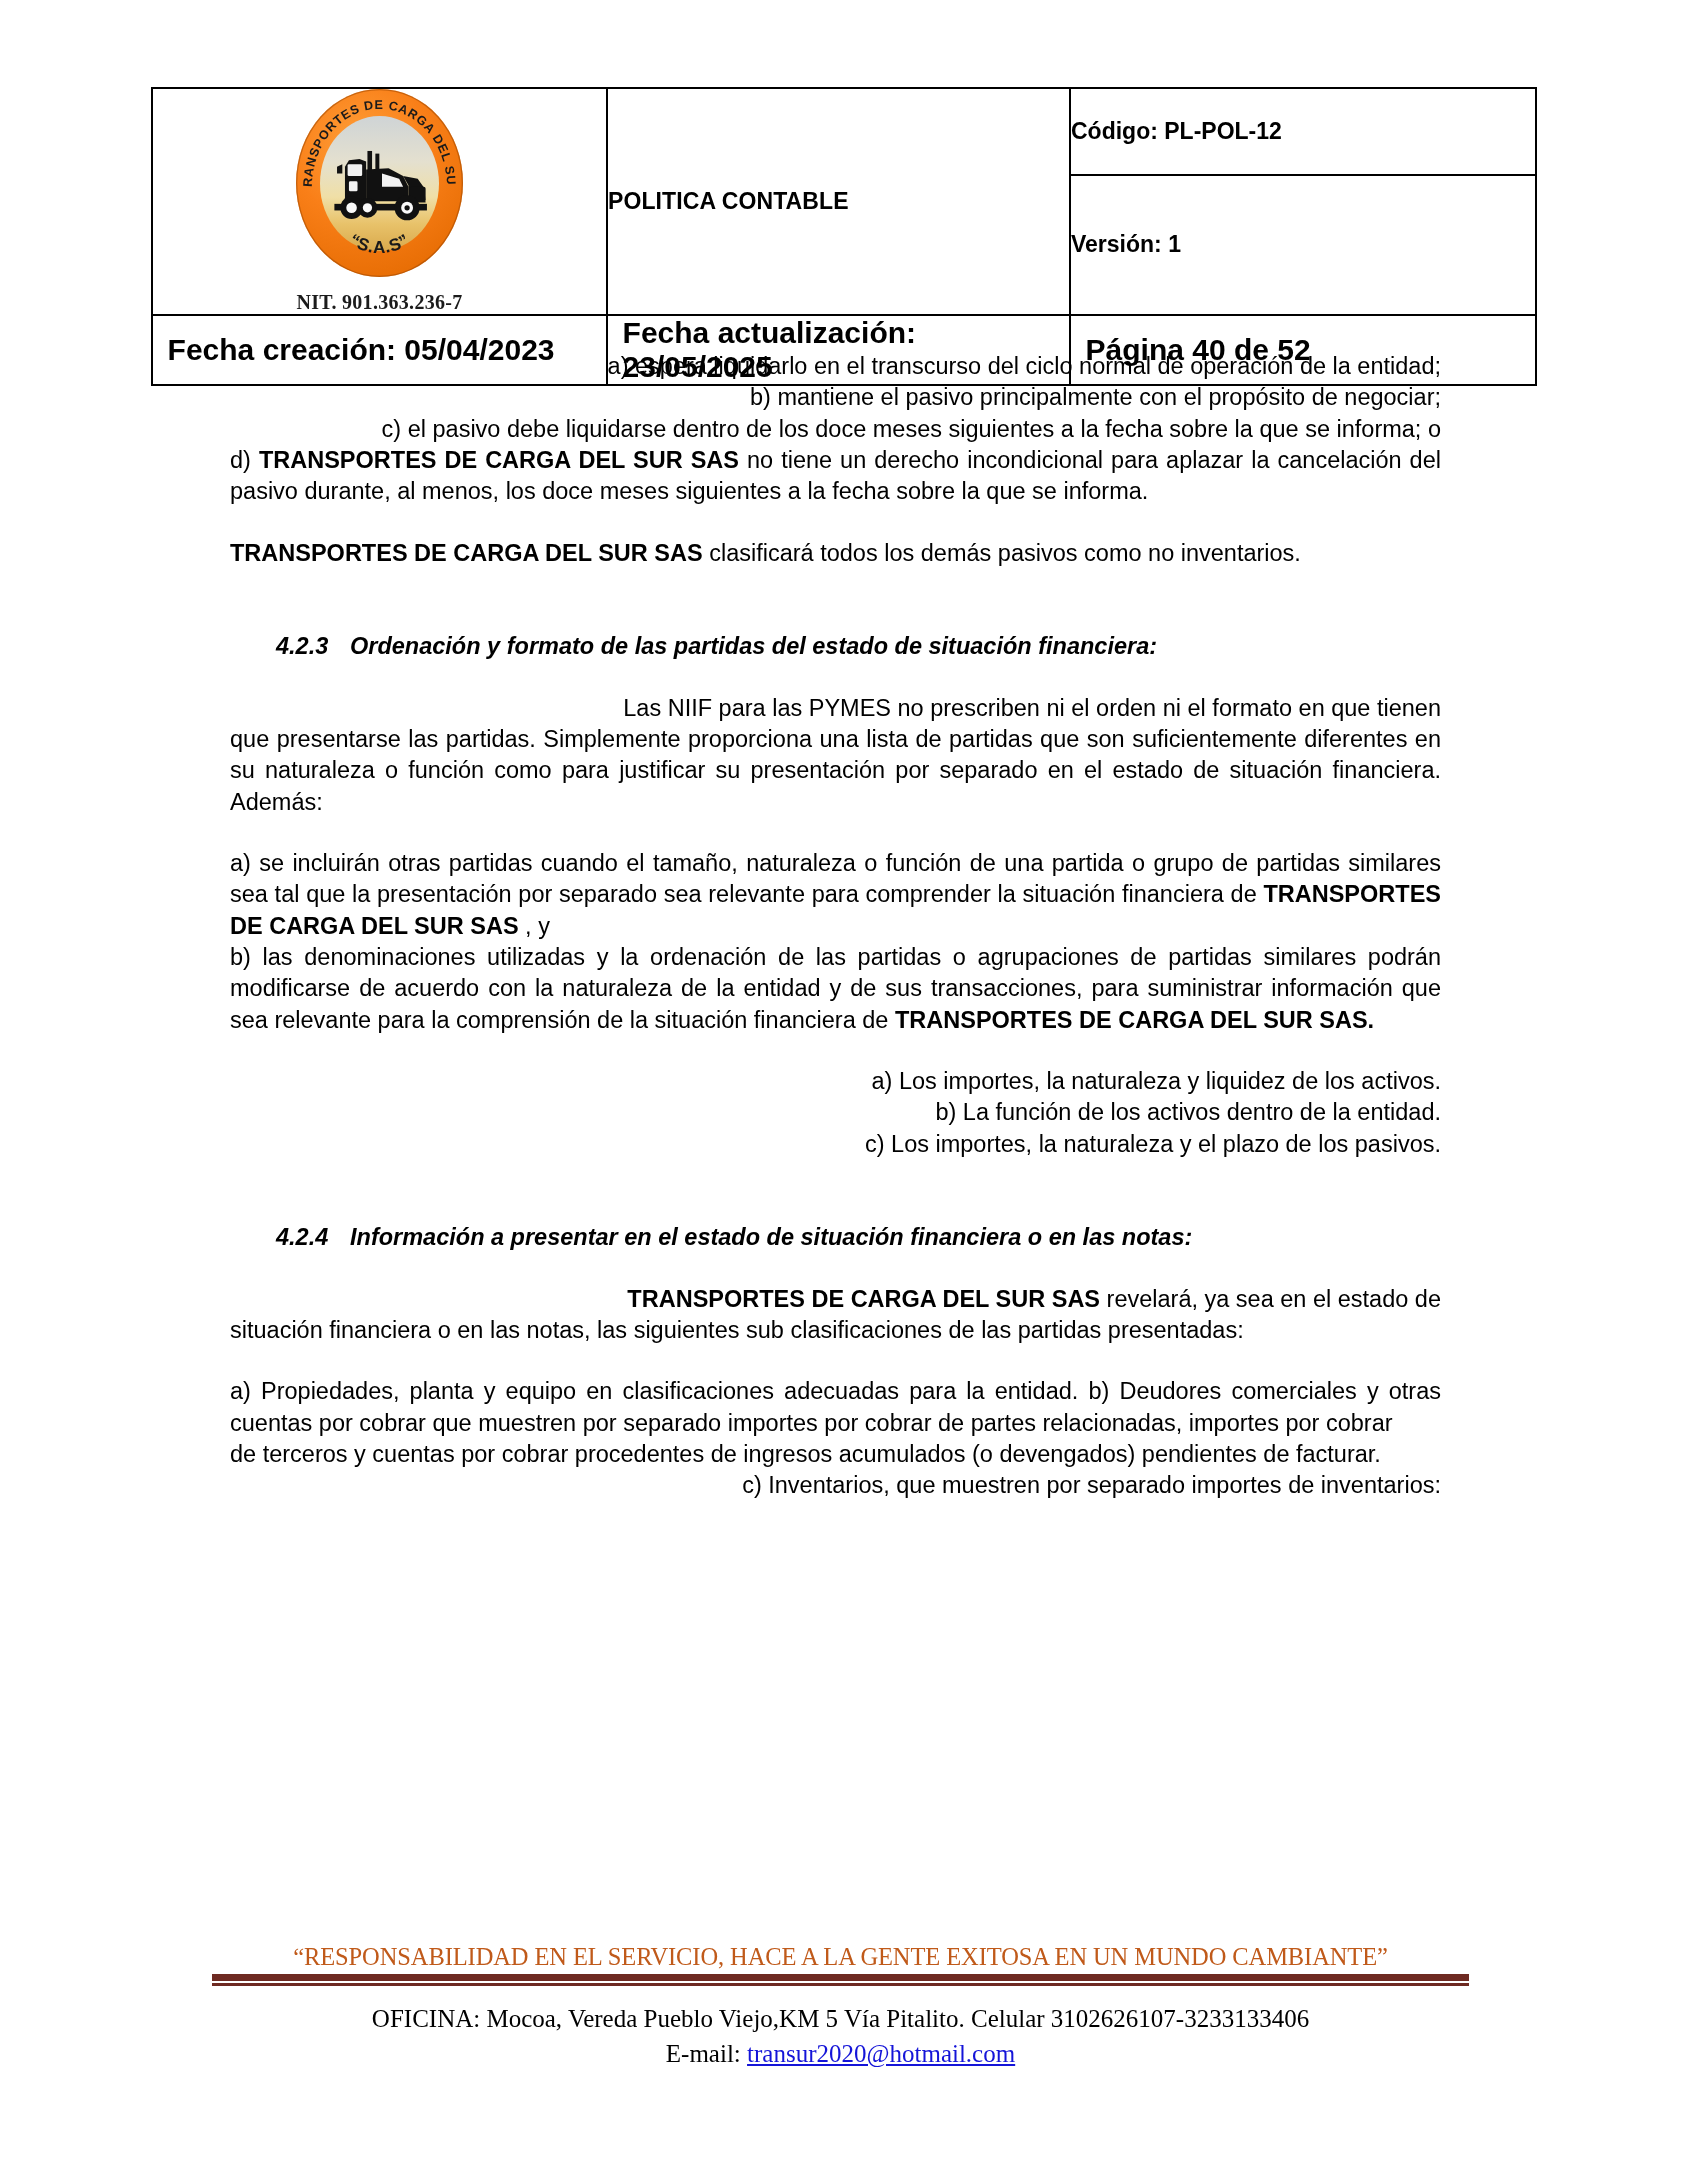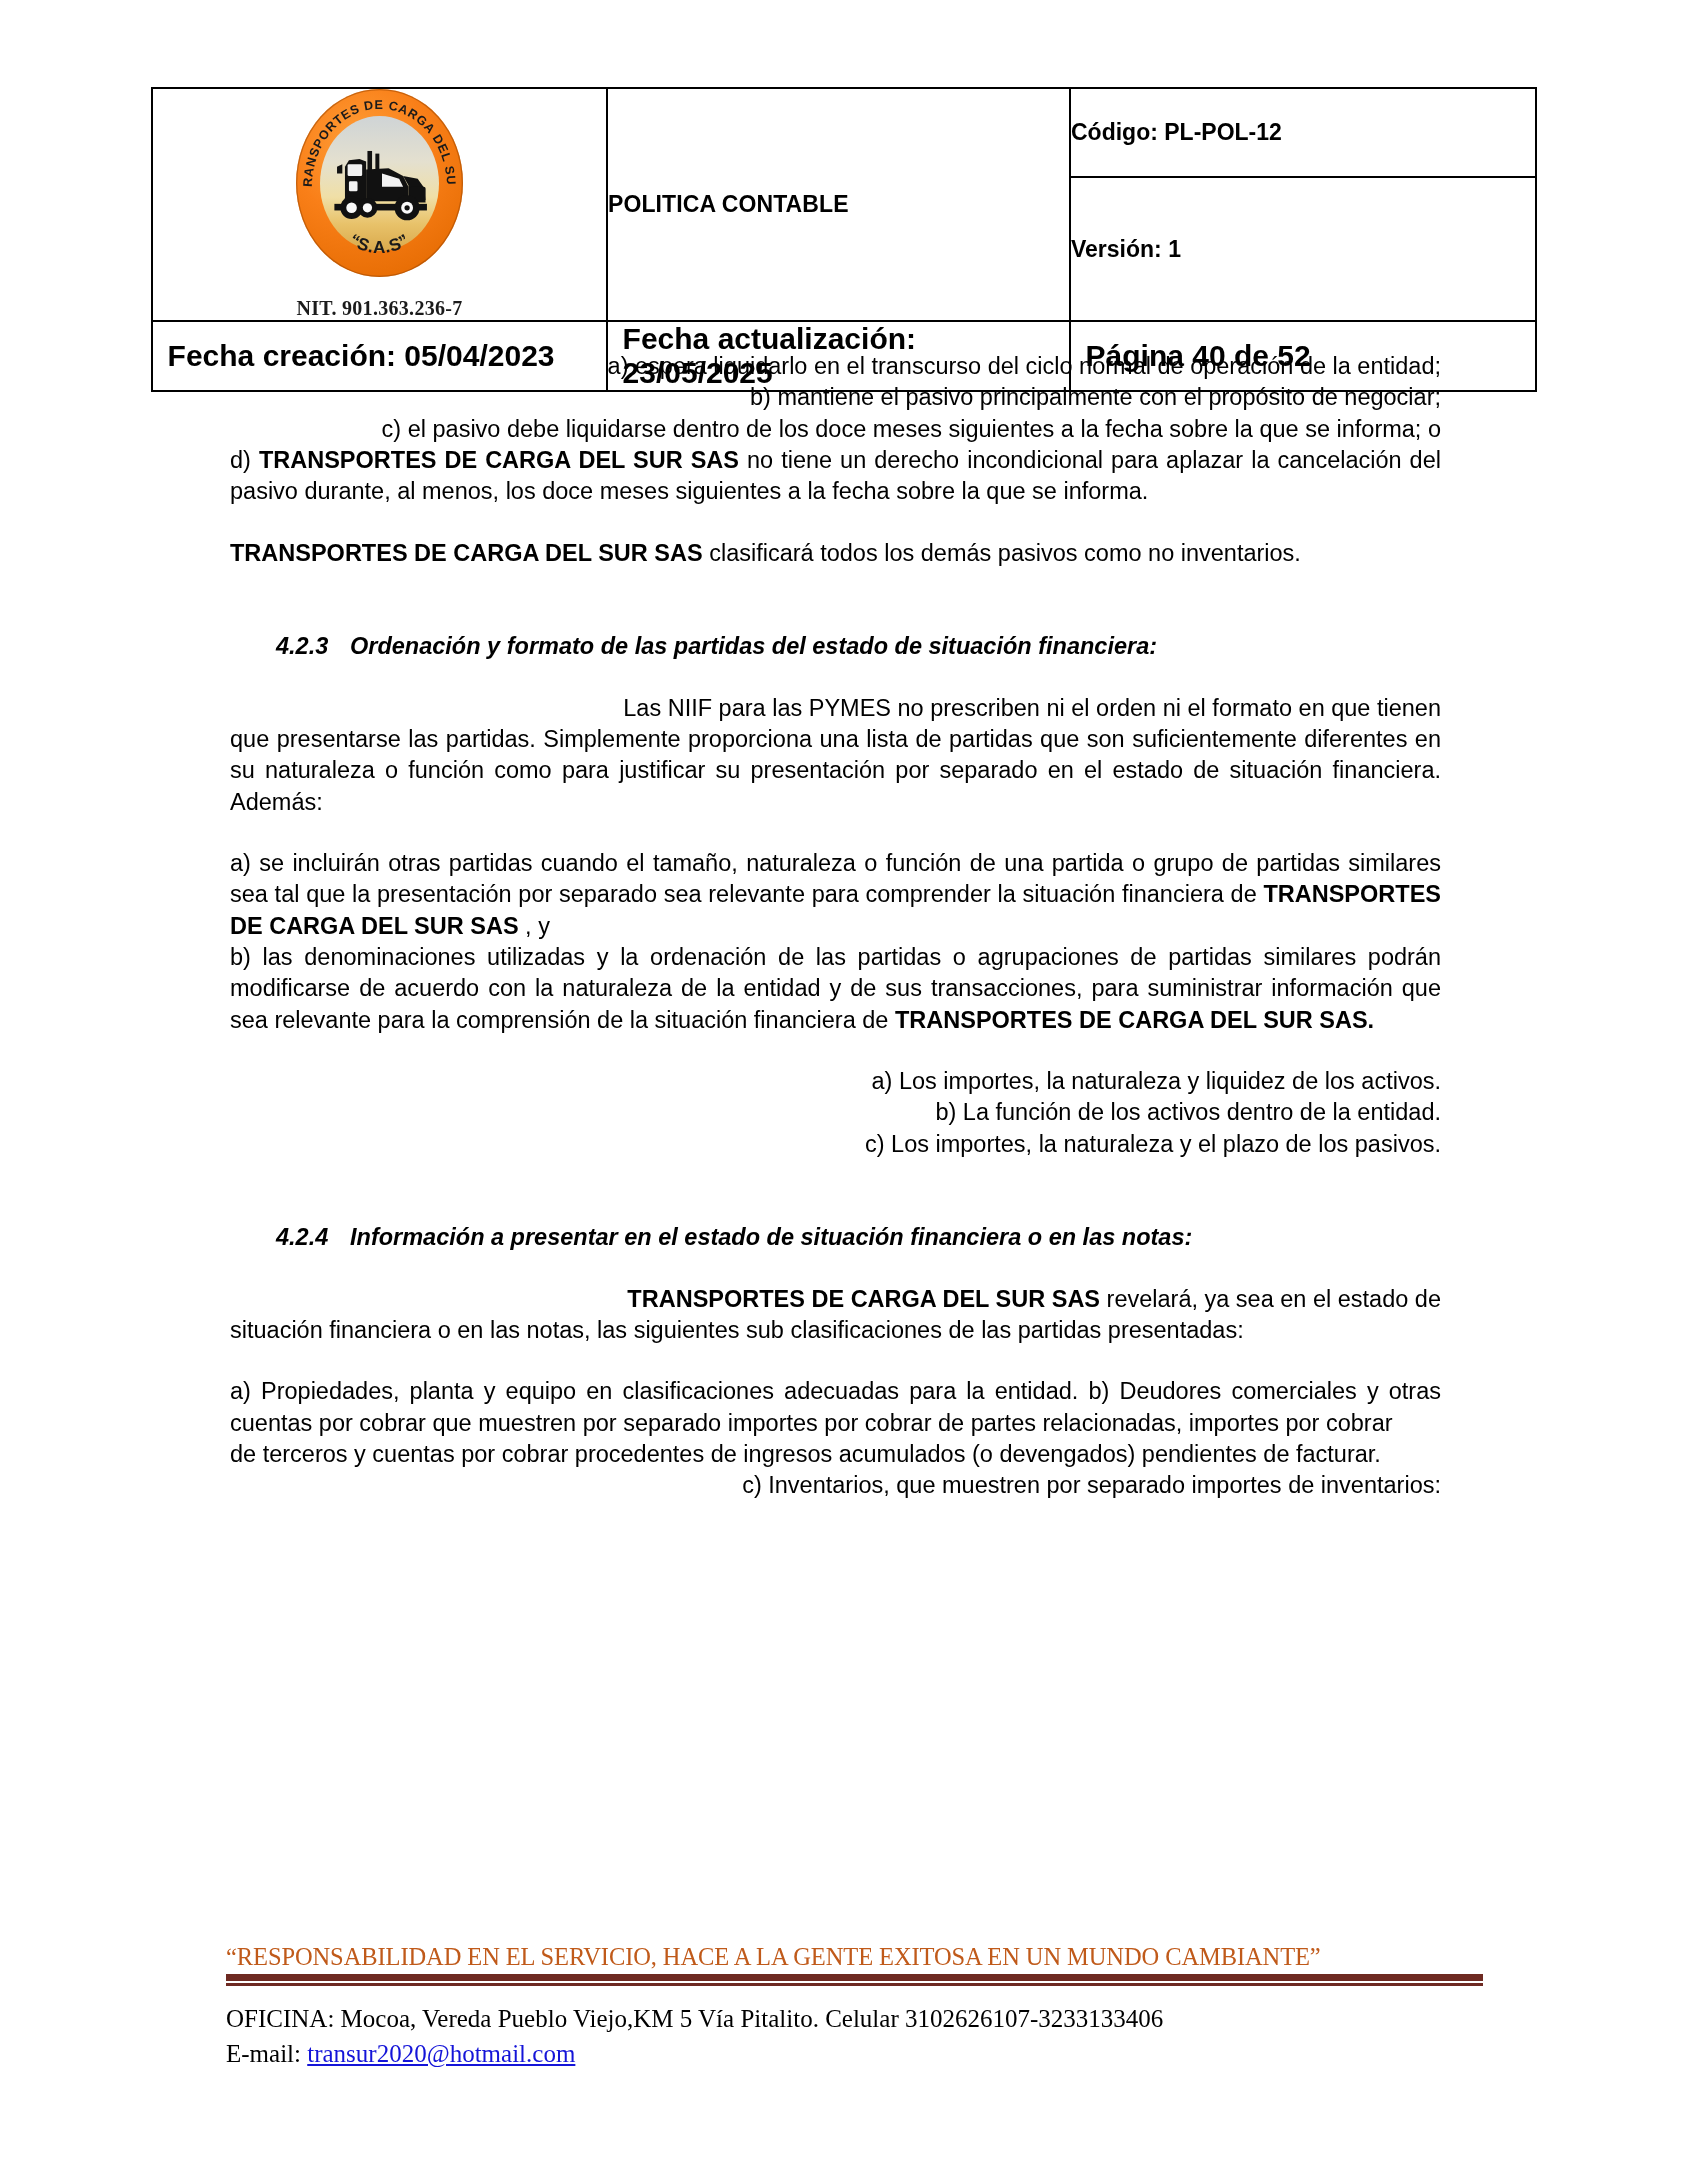--- a/index.html
+++ b/index.html
@@ -115,21 +115,21 @@
     font-weight: bold;
     font-size: 19px;
     fill: #1a1a1a;
     letter-spacing: 1.2px;
   }
   .arc-text .sas {
     font-size: 26px;
     letter-spacing: 1px;
   }
   .logo-nit {
-    margin-top: 20px;
+    margin-top: 14px;
     font-family: "Liberation Serif", serif;
     font-weight: bold;
     font-size: 20px;
     color: #1b1b1b;
     letter-spacing: 0.3px;
     text-align: right;
   }
 
   
   .body-text {
@@ -155,24 +155,24 @@
     font-weight: bold;
     font-style: italic;
     font-size: 23.5px;
     line-height: 1.335;
   }
   .heading .num { display: inline-block; min-width: 74px; margin-top: 24px; }
 
   
   .footer {
     position: absolute;
-    left: 226px;
+    left: 212px;
     top: 1944px;
     width: 1257px;
-    text-align: left;
+    text-align: center;
   }
   .slogan {
     font-family: "Liberation Serif", serif;
     font-size: 24.5px;
     color: #c05a1a;
     white-space: nowrap;
     letter-spacing: -0.1px;
     line-height: 1.1;
   }
   .rule-thick {

